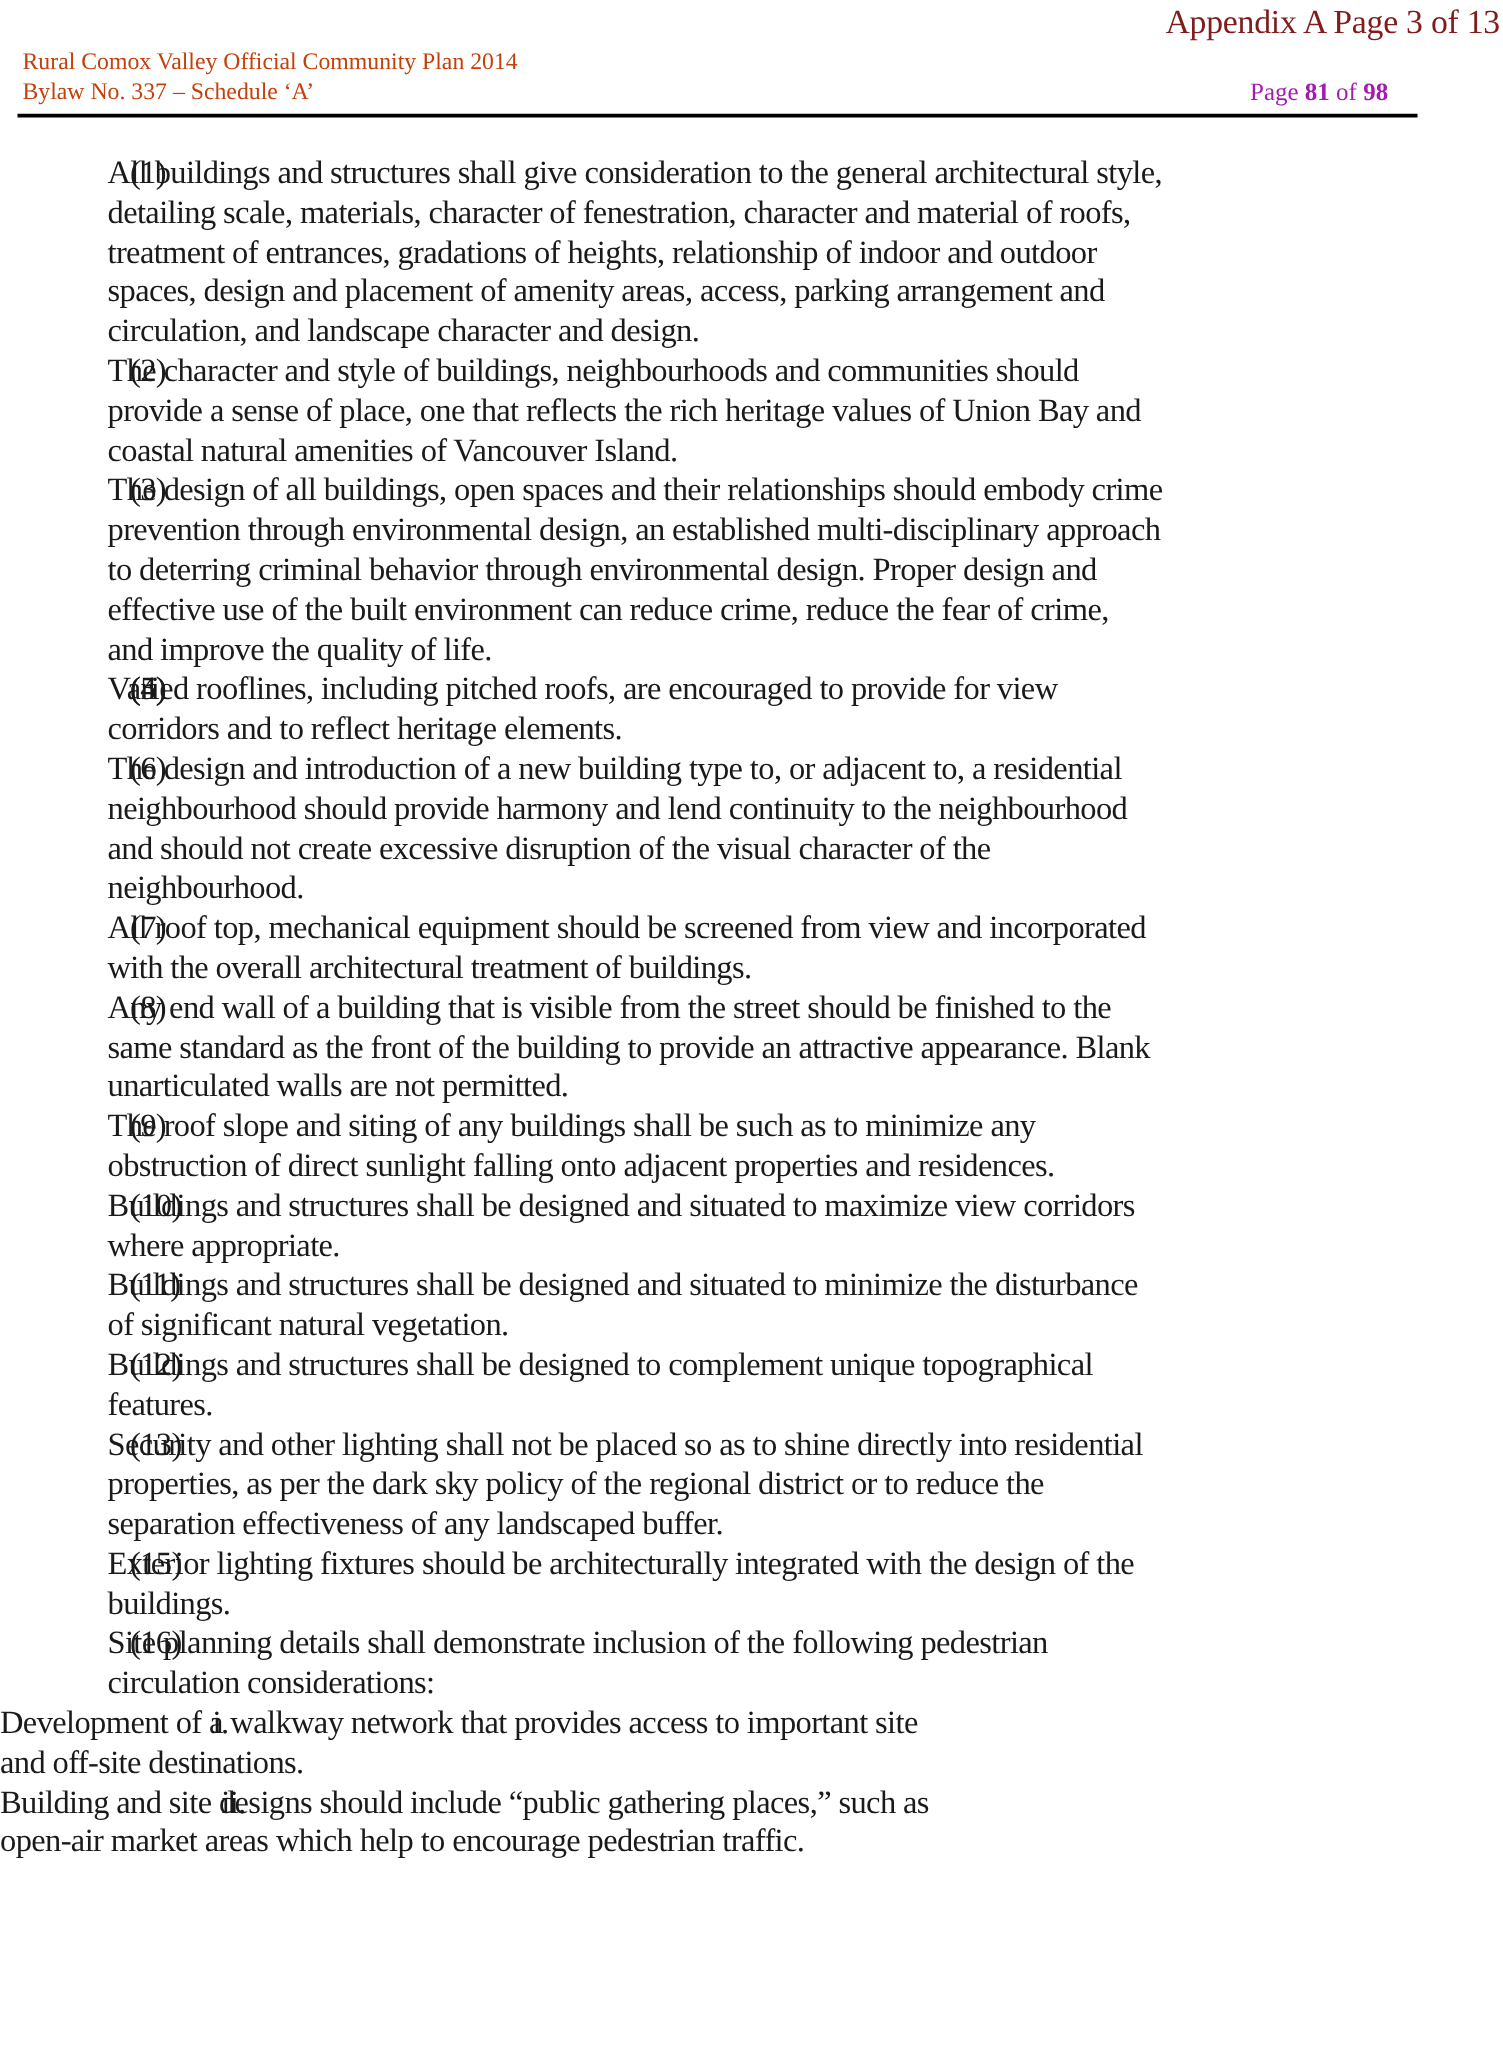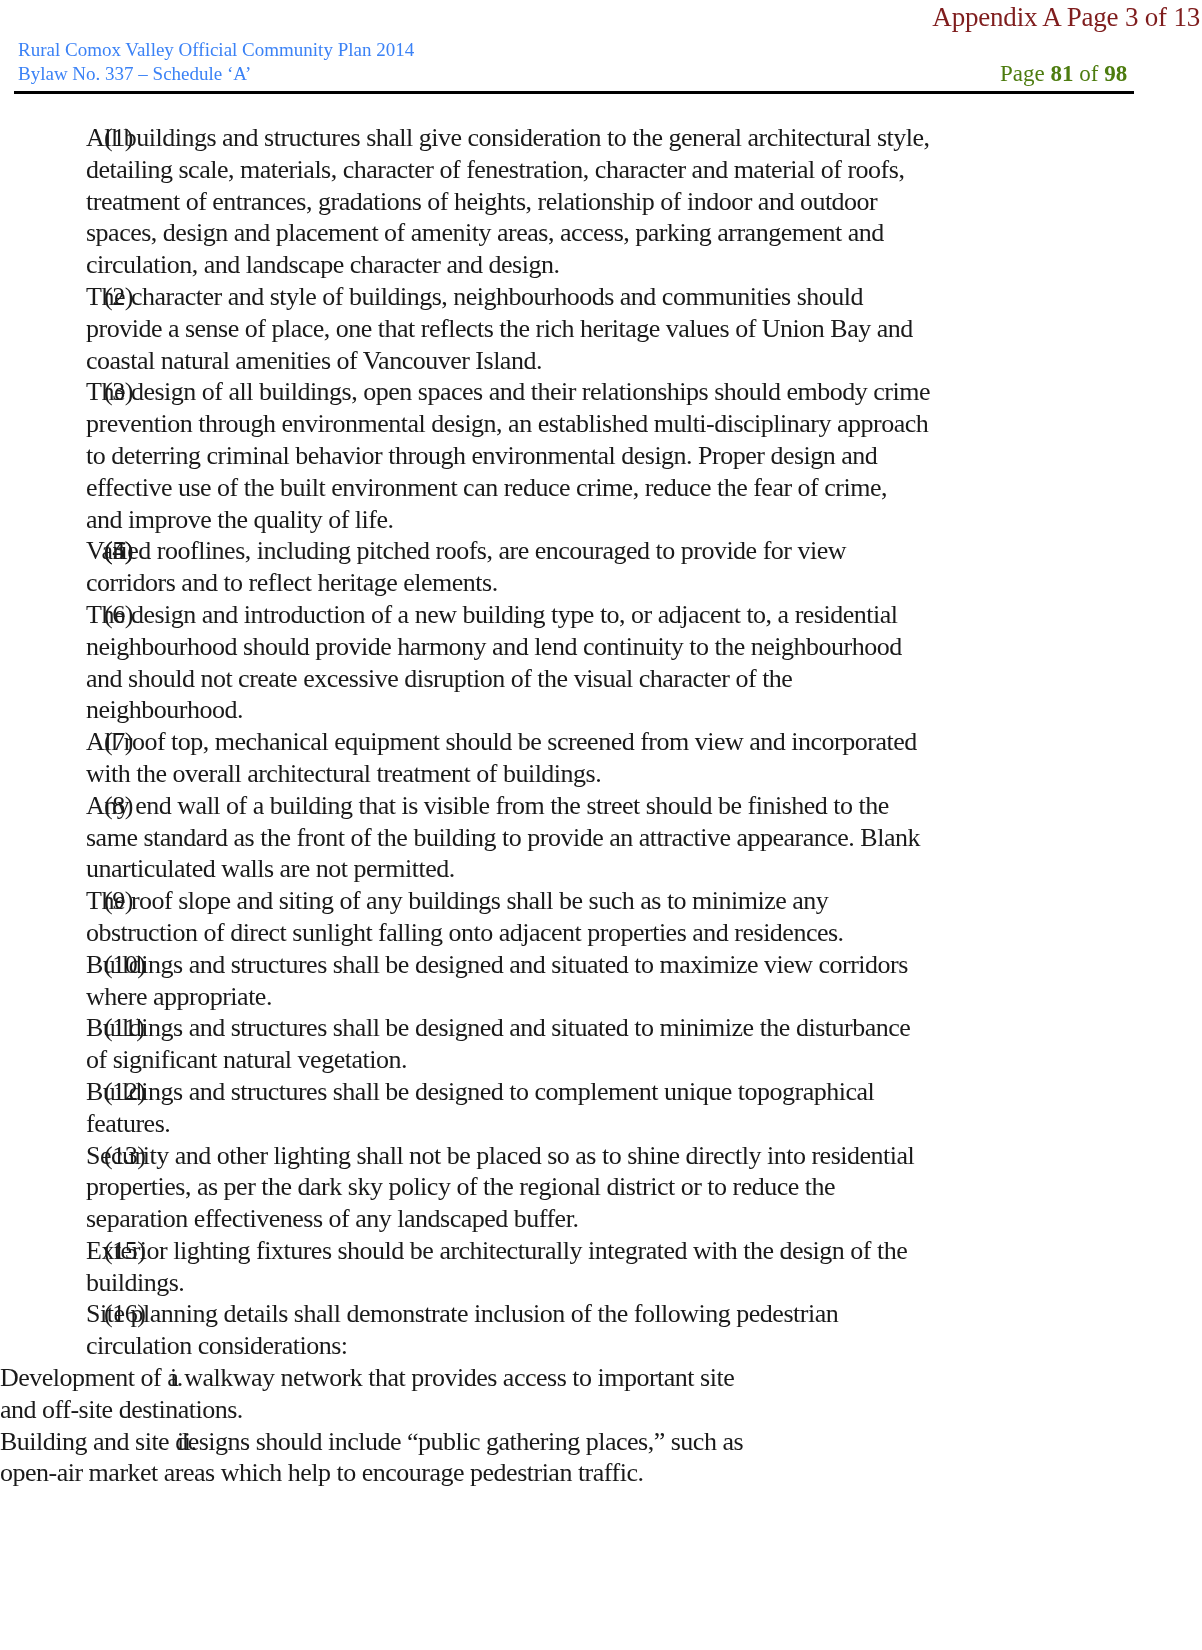--- a/index.html
+++ b/index.html
@@ -22,29 +22,29 @@
       font-size: 27px;
       letter-spacing: -0.2px;
       color: #7f1d1d;
     }
     .header-left {
       position: absolute;
       left: 18px;
       top: 38px;
       font-size: 19px;
       line-height: 24px;
-      color: #3b82f6;
+      color: #c2410c;
     }
     .header-right {
       position: absolute;
       left: 1000px;
       top: 62px;
-      font-size: 23px;
+      font-size: 20px;
       line-height: 24px;
-      color: #4d7c0f;
+      color: #a21caf;
     }
     .header-right b { font-weight: bold; }
     .header-rule {
       position: absolute;
       left: 14px;
       top: 91px;
       width: 1120px;
       height: 3px;
       background: #000;
     }

